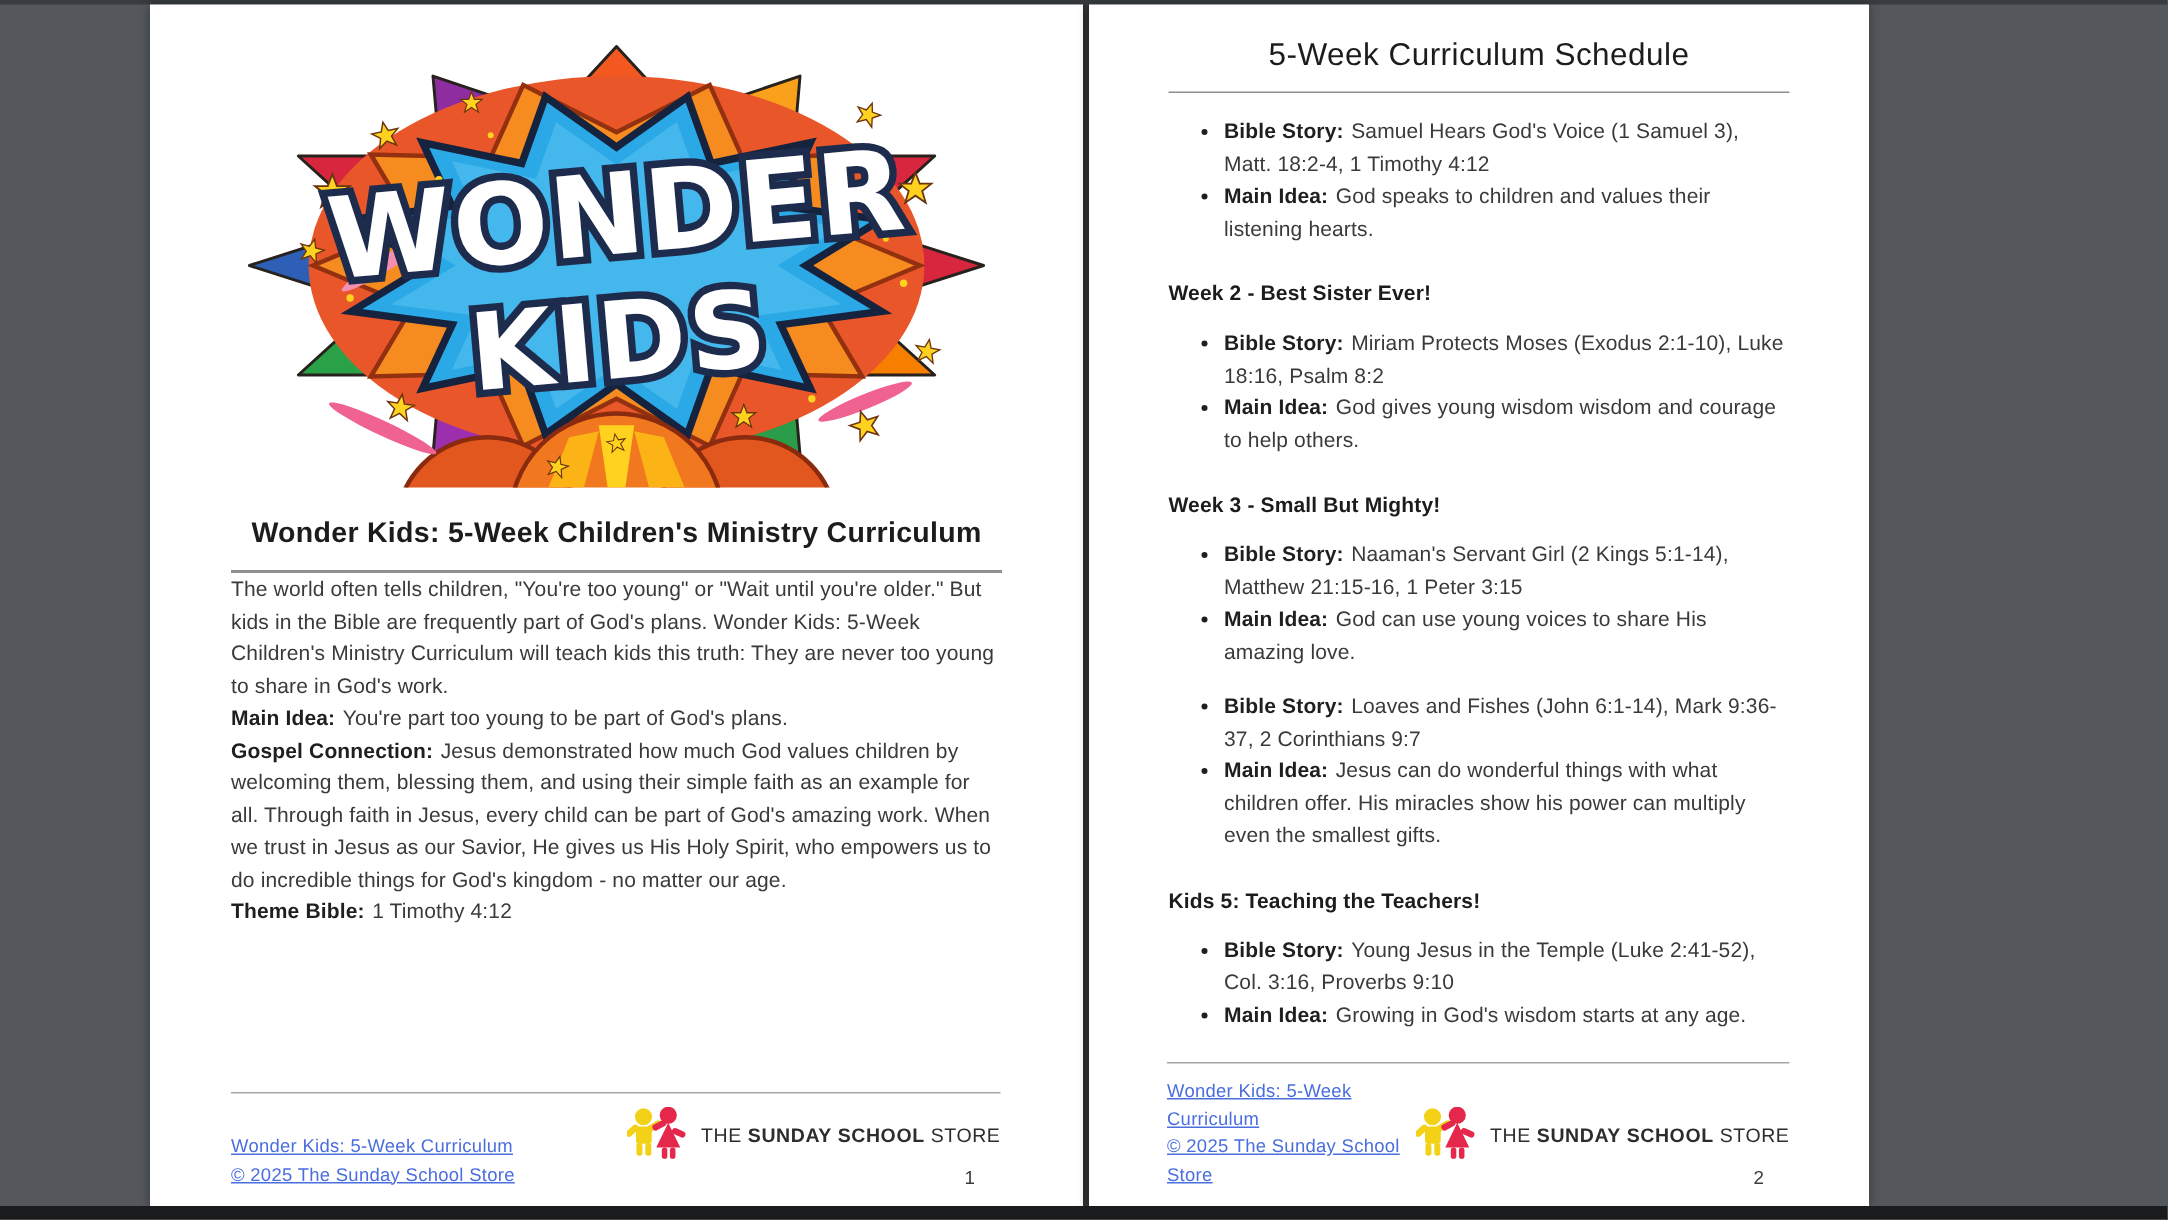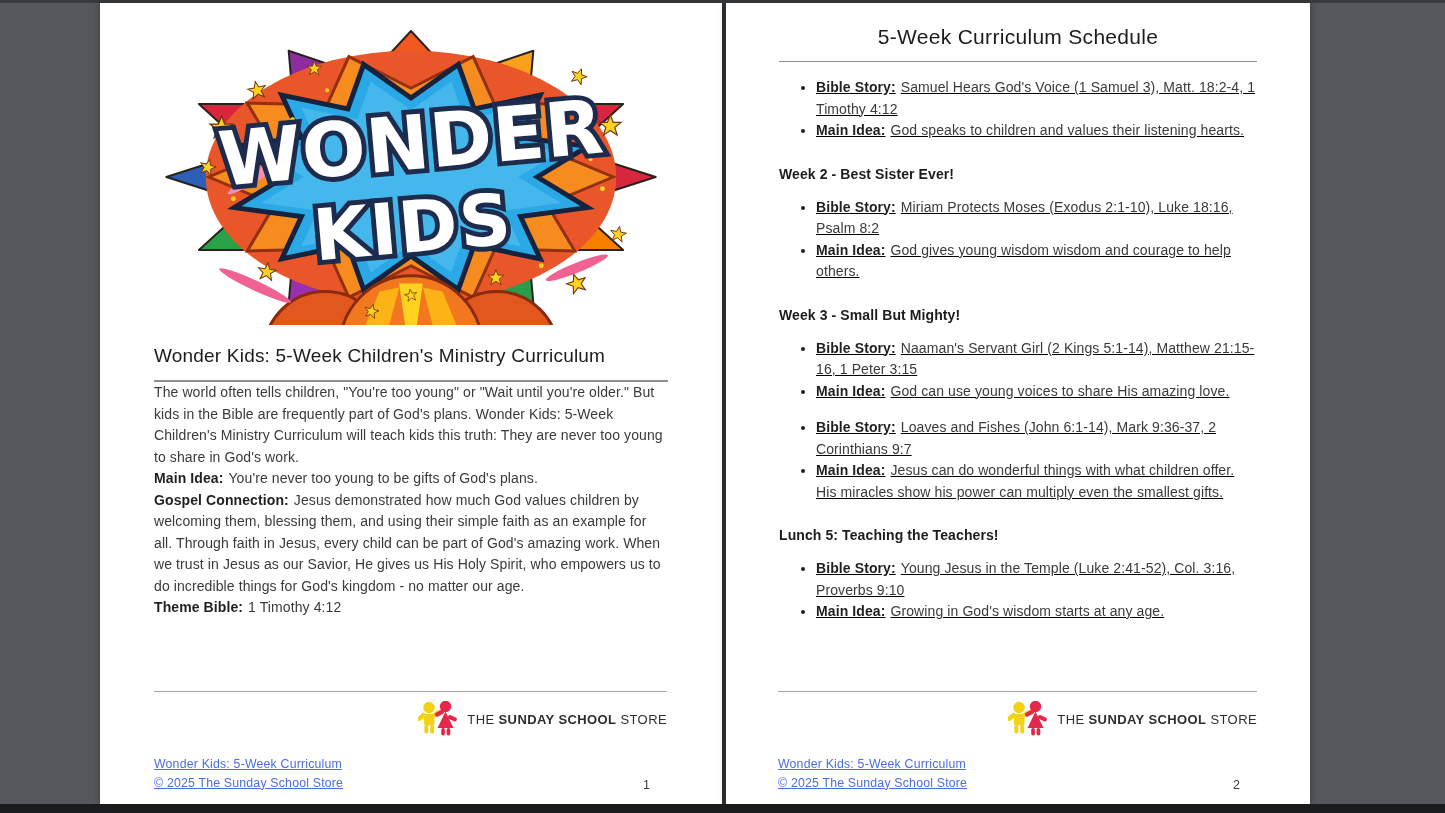--- a/index.html
+++ b/index.html
@@ -10,62 +10,62 @@
   }
   .viewer { position: relative; width: 1445px; height: 813px; background: #54575b; }
   .edge-top { position: absolute; top: 0; left: 0; width: 100%; height: 3px; background: #393c3e; }
   .edge-bottom { position: absolute; bottom: 0; left: 0; width: 100%; height: 9px; background: #191b1d; }
   .pages { position: absolute; top: 3px; left: 100px; display: flex; height: 801px; }
   .page {
     position: relative; background: #ffffff; height: 801px;
     box-shadow: 0 0 7px rgba(0,0,0,.35);
   }
   .page-1 { width: 622px; padding: 0 54px; }
-  .page-2 { width: 584px; padding: 0 53px; }
+  .page-2 { width: 520px; padding: 0 53px; }
   .pages-divider { width: 4px; height: 801px; background: #35383b; }
 
   
   .logo-wrap { width: 500px; height: 296px; margin: 26px auto 0; }
   .logo-wrap svg { display: block; }
   .doc-title {
-    margin-top: 20px; text-align: left;
-    font-size: 19px; font-weight: 400; letter-spacing: .2px; color: #1c1c1c;
+    margin-top: 20px; text-align: center;
+    font-size: 19px; font-weight: 700; letter-spacing: .2px; color: #1c1c1c;
   }
   .title-rule { border: none; border-top: 2px solid #8f8f8f; margin-top: 13px; }
   .body-par {
     font-size: 14px; line-height: 21.5px;
     color: #3a3a3a; letter-spacing: .1px;
   }
   .lbl { font-weight: 700; color: #1f1f1f; margin-right: 5px; }
 
   
   .sched-title {
     margin-top: 22px; text-align: center;
     font-size: 21px; font-weight: 500; letter-spacing: .3px; color: #1c1c1c;
   }
   .sched-rule { border: none; border-top: 1.5px solid #8f8f8f; margin-top: 12px; }
   .week-heading { margin-top: 24px; font-size: 14px; font-weight: 700; color: #1c1c1c; letter-spacing: .1px; }
-  .week-list { margin: 15px 0 0; padding-left: 37px; text-decoration: underline; }
+  .week-list { margin: 15px 0 0; padding-left: 37px; }
   .week-list li {
     font-size: 14px; line-height: 21.5px; color: #3a3a3a; letter-spacing: .1px;
   }
   .week-list li::marker { color: #1f1f1f; }
 
   
   .page-footer {
     position: absolute; left: 54px; right: 55px; bottom: 12px;
     border-top: 1.5px solid #a6a6a6; padding-top: 9px;
     display: flex; justify-content: space-between; align-items: flex-end;
   }
   .page-2 .page-footer { left: 52px; right: 53px; }
   .footer-links a {
     display: block; color: #4a6edd; font-size: 12.3px; line-height: 18.5px;
     text-decoration: underline; letter-spacing: .2px;
   }
-  .brand-col { display: flex; flex-direction: column; align-items: flex-end; gap: 37px; }
+  .brand-col { display: flex; flex-direction: column; align-items: flex-end; }
   .brand-row { display: flex; align-items: center; gap: 9px; }
   .brand-text { font-size: 13px; color: #2d2d2d; letter-spacing: .4px; white-space: nowrap; }
   .brand-text .bt-reg { font-weight: 400; }
   .brand-text .bt-bold { font-weight: 800; }
   .brand-text span + span { margin-left: 4px; }
   .page-num { margin-top: 4px; margin-right: 17px; font-size: 12.5px; color: #3c3c3c; }
 </style>
 </head>
 <body>
 
@@ -137,21 +137,21 @@
           <text x="250" y="142" text-anchor="middle" transform="rotate(-5 250 115)" font-family="DejaVu Sans, sans-serif" font-weight="bold" font-size="76" letter-spacing="1" fill="#ffffff" stroke="#1d2b4d" stroke-width="10" paint-order="stroke">WONDER</text>
           <text x="252" y="226" text-anchor="middle" transform="rotate(-5 250 202)" font-family="DejaVu Sans, sans-serif" font-weight="bold" font-size="72" letter-spacing="2" fill="#ffffff" stroke="#1d2b4d" stroke-width="10" paint-order="stroke">KIDS</text>
         </svg>
       </div>
 
       <h1 class="doc-title">Wonder Kids: 5-Week Children's Ministry Curriculum</h1>
       <hr class="title-rule">
 
       <p class="body-par">The world often tells children, "You're too young" or "Wait until you're older." But kids in the Bible are frequently part of God's plans. Wonder Kids: 5-Week Children's Ministry Curriculum will teach kids this truth: They are never too young to share in God's work.</p>
 
-      <p class="body-par"><strong class="lbl">Main Idea:</strong><span>You're never too young to be gifts of God's plans.</span></p>
+      <p class="body-par"><strong class="lbl">Main Idea:</strong><span>You're part too young to be part of God's plans.</span></p>
 
       <p class="body-par"><strong class="lbl">Gospel Connection:</strong><span>Jesus demonstrated how much God values children by welcoming them, blessing them, and using their simple faith as an example for all. Through faith in Jesus, every child can be part of God's amazing work. When we trust in Jesus as our Savior, He gives us His Holy Spirit, who empowers us to do incredible things for God's kingdom - no matter our age.</span></p>
 
       <p class="body-par"><strong class="lbl">Theme Bible:</strong><span>1 Timothy 4:12</span></p>
 
       <div class="page-footer">
         <div class="footer-links">
           <a href="#">Wonder Kids: 5-Week Curriculum</a>
           <a href="#">© 2025 The Sunday School Store</a>
         </div>
@@ -212,21 +212,21 @@
       </div>
 
       <div>
         <ul class="week-list">
           <li><strong class="lbl">Bible Story:</strong><span>Loaves and Fishes (John 6:1-14), Mark 9:36-37, 2 Corinthians 9:7</span></li>
           <li><strong class="lbl">Main Idea:</strong><span>Jesus can do wonderful things with what children offer. His miracles show his power can multiply even the smallest gifts.</span></li>
         </ul>
       </div>
 
       <div>
-        <h3 class="week-heading">Lunch 5: Teaching the Teachers!</h3>
+        <h3 class="week-heading">Kids 5: Teaching the Teachers!</h3>
         <ul class="week-list">
           <li><strong class="lbl">Bible Story:</strong><span>Young Jesus in the Temple (Luke 2:41-52), Col. 3:16, Proverbs 9:10</span></li>
           <li><strong class="lbl">Main Idea:</strong><span>Growing in God's wisdom starts at any age.</span></li>
         </ul>
       </div>
 
       <div class="page-footer">
         <div class="footer-links">
           <a href="#">Wonder Kids: 5-Week Curriculum</a>
           <a href="#">© 2025 The Sunday School Store</a>

